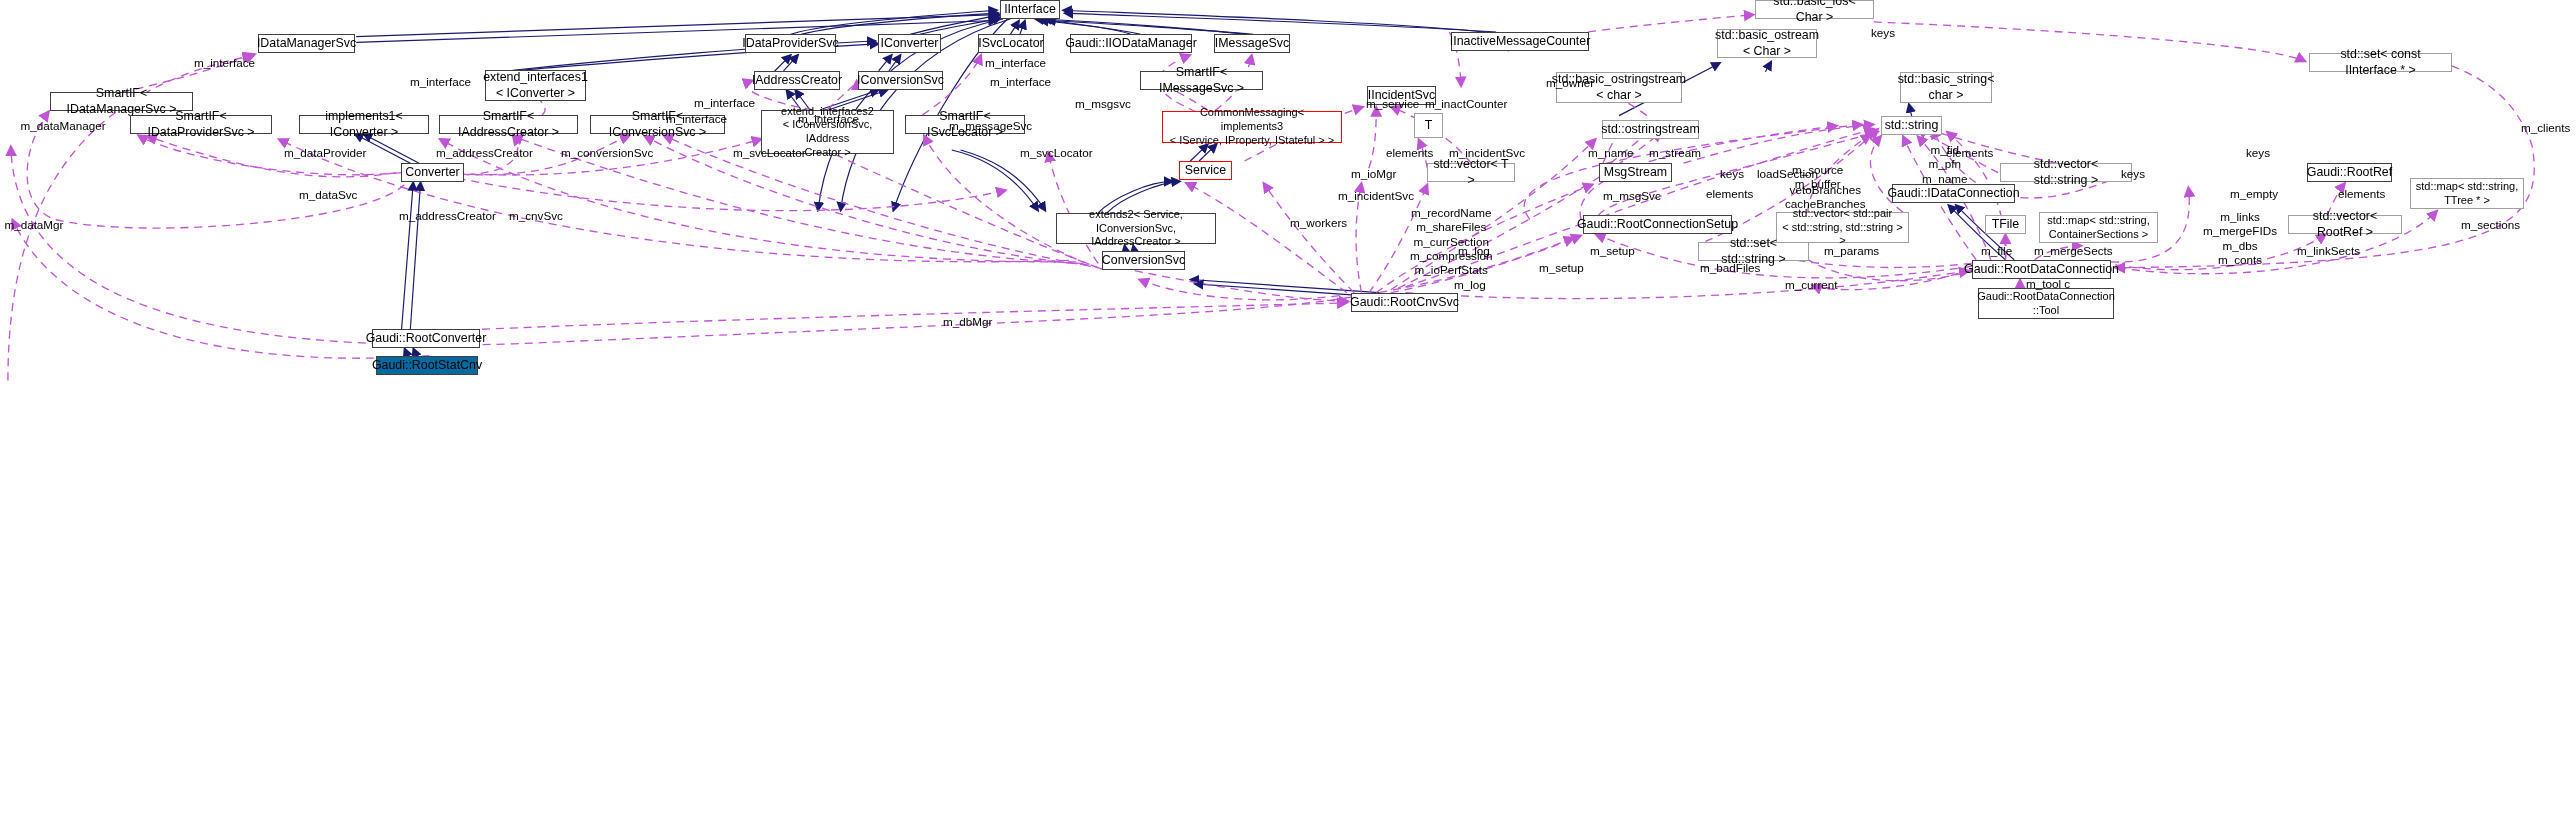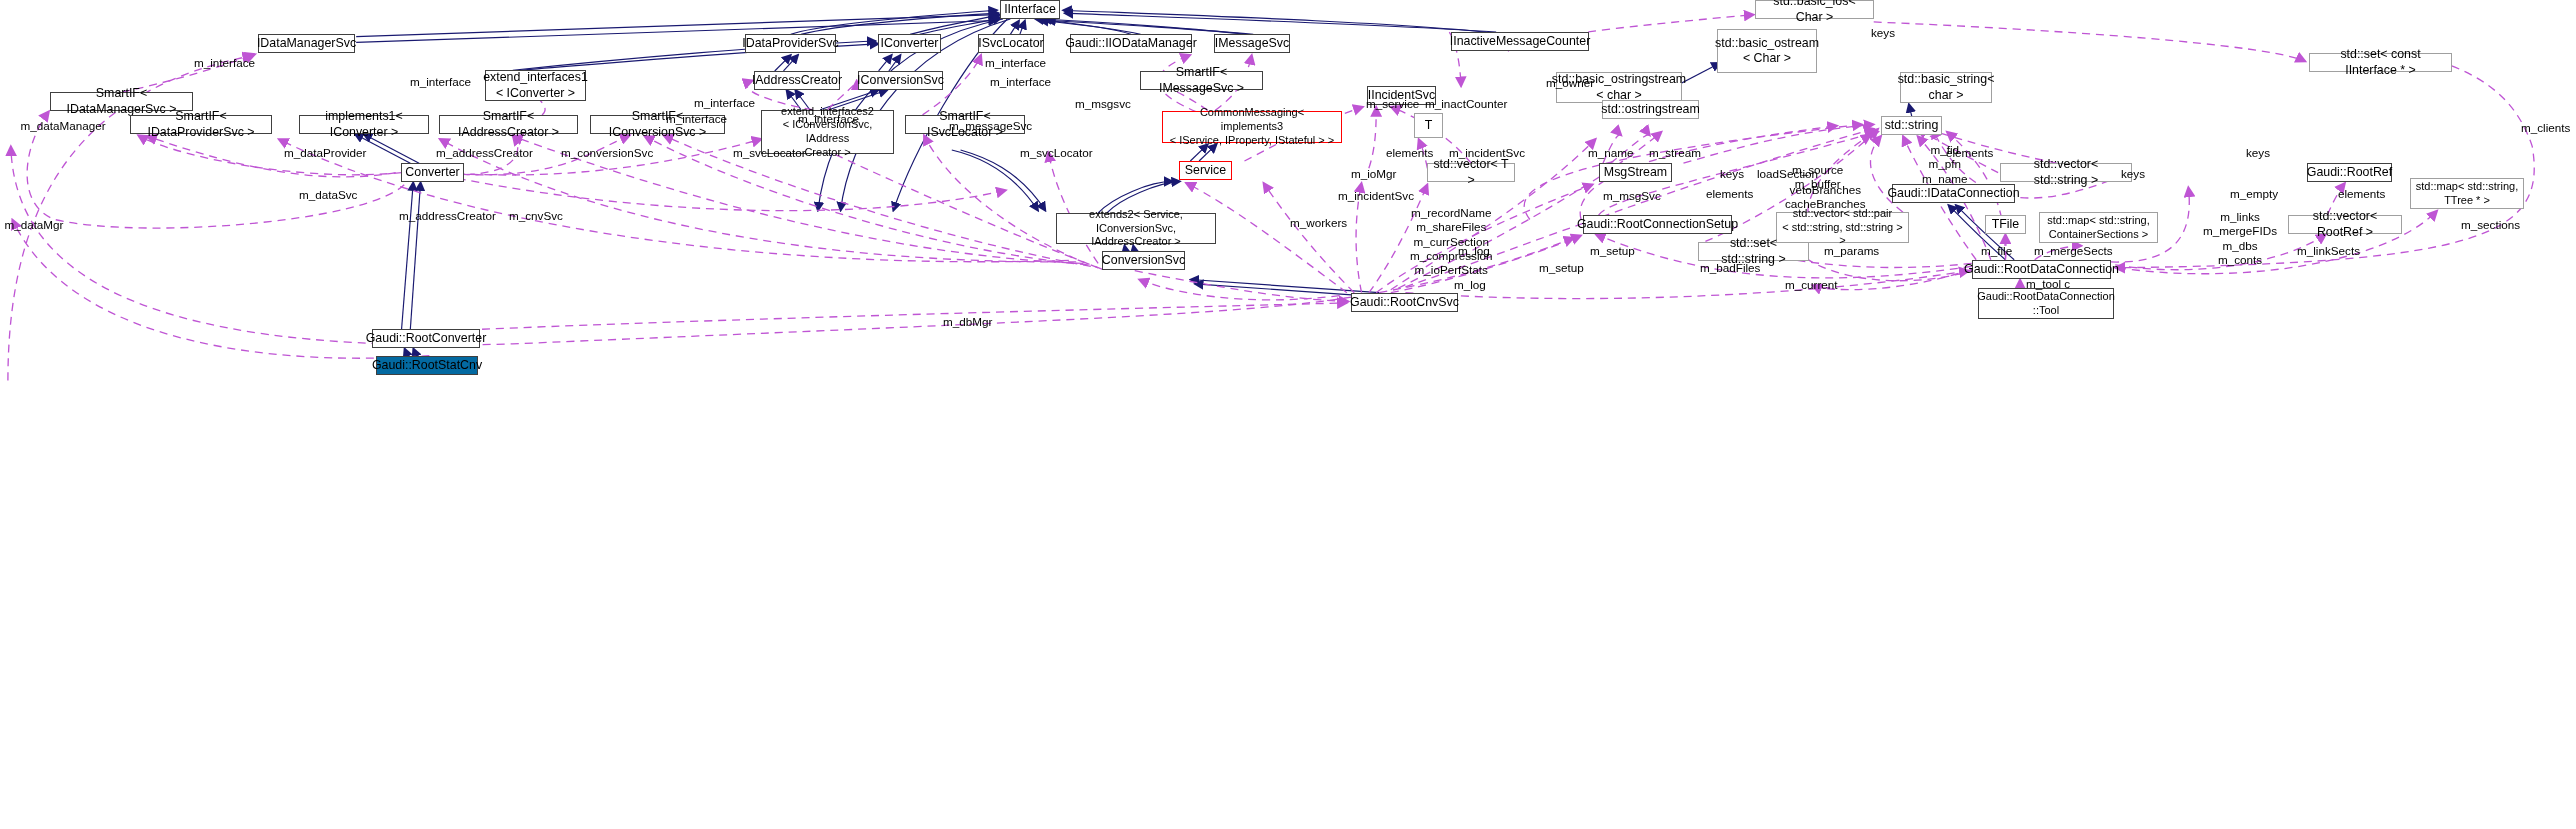--- a/index.html
+++ b/index.html
@@ -201,34 +201,34 @@
   <div class="node solid" style="left:1000px;top:0px;width:60px;height:19px;">IInterface</div>
   <div class="node" style="left:1755px;top:0px;width:119px;height:19px;">std::basic_ios&lt; Char &gt;</div>
   <div class="node solid" style="left:258px;top:34px;width:97px;height:19px;">IDataManagerSvc</div>
   <div class="node solid" style="left:745px;top:34px;width:91px;height:19px;">IDataProviderSvc</div>
   <div class="node solid" style="left:878px;top:34px;width:63px;height:19px;">IConverter</div>
   <div class="node solid" style="left:978px;top:34px;width:66px;height:19px;">ISvcLocator</div>
   <div class="node solid" style="left:1070px;top:34px;width:122px;height:19px;">Gaudi::IIODataManager</div>
   <div class="node solid" style="left:1214px;top:34px;width:76px;height:19px;">IMessageSvc</div>
   <div class="node solid" style="left:1451px;top:32px;width:138px;height:19px;">IInactiveMessageCounter</div>
   <div class="node" style="left:2309px;top:53px;width:143px;height:19px;">std::set&lt; const IInterface * &gt;</div>
-  <div class="node" style="left:1717px;top:29px;width:100px;height:44px;">std::basic_ostream
+  <div class="node" style="left:1717px;top:29px;width:100px;height:29px;">std::basic_ostream
 &lt; Char &gt;</div>
   <div class="node solid" style="left:754px;top:71px;width:86px;height:19px;">IAddressCreator</div>
   <div class="node solid" style="left:858px;top:71px;width:85px;height:19px;">IConversionSvc</div>
   <div class="node solid" style="left:1140px;top:71px;width:123px;height:19px;">SmartIF&lt; IMessageSvc &gt;</div>
   <div class="node" style="left:1556px;top:72px;width:126px;height:31px;">std::basic_ostringstream
 &lt; char &gt;</div>
   <div class="node" style="left:1864px;top:72px;width:92px;height:31px;margin-left:36px;">std::basic_string&lt;
 char &gt;</div>
   <div class="node solid" style="left:485px;top:70px;width:101px;height:31px;">extend_interfaces1
 &lt; IConverter &gt;</div>
   <div class="node solid" style="left:1367px;top:86px;width:69px;height:19px;">IIncidentSvc</div>
   <div class="node solid" style="left:50px;top:92px;width:143px;height:19px;">SmartIF&lt; IDataManagerSvc &gt;</div>
-  <div class="node" style="left:1602px;top:100px;width:97px;height:19px;">std::ostringstream</div>
+  <div class="node" style="left:1602px;top:120px;width:97px;height:19px;">std::ostringstream</div>
   <div class="node" style="left:1881px;top:116px;width:61px;height:19px;">std::string</div>
   <div class="node solid" style="left:761px;top:110px;width:133px;height:44px;font-size:11px;">extend_interfaces2
 &lt; IConversionSvc, IAddress
 Creator &gt;</div>
   <div class="node red" style="left:1162px;top:111px;width:180px;height:32px;font-size:11px;">CommonMessaging&lt; implements3
 &lt; IService, IProperty, IStateful &gt; &gt;</div>
   <div class="node solid" style="left:130px;top:115px;width:142px;height:19px;">SmartIF&lt; IDataProviderSvc &gt;</div>
   <div class="node solid" style="left:299px;top:115px;width:130px;height:19px;">implements1&lt; IConverter &gt;</div>
   <div class="node solid" style="left:439px;top:115px;width:139px;height:19px;">SmartIF&lt; IAddressCreator &gt;</div>
   <div class="node solid" style="left:590px;top:115px;width:135px;height:19px;">SmartIF&lt; IConversionSvc &gt;</div>

